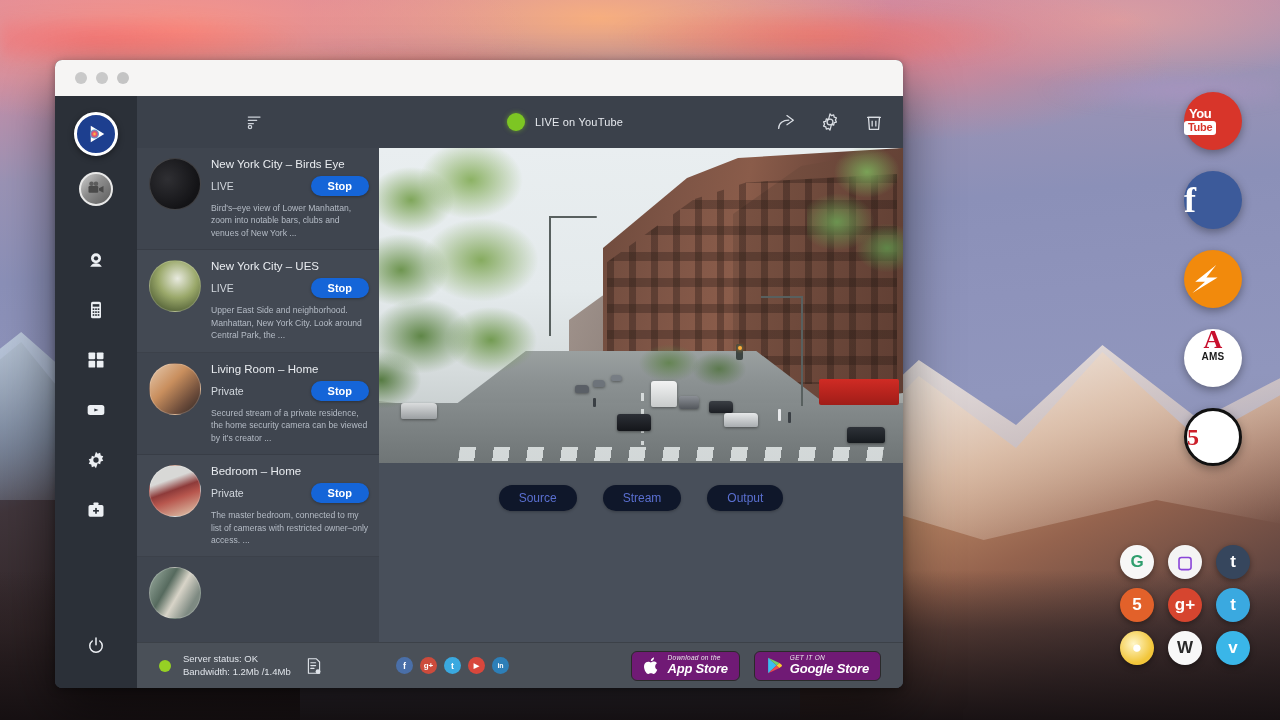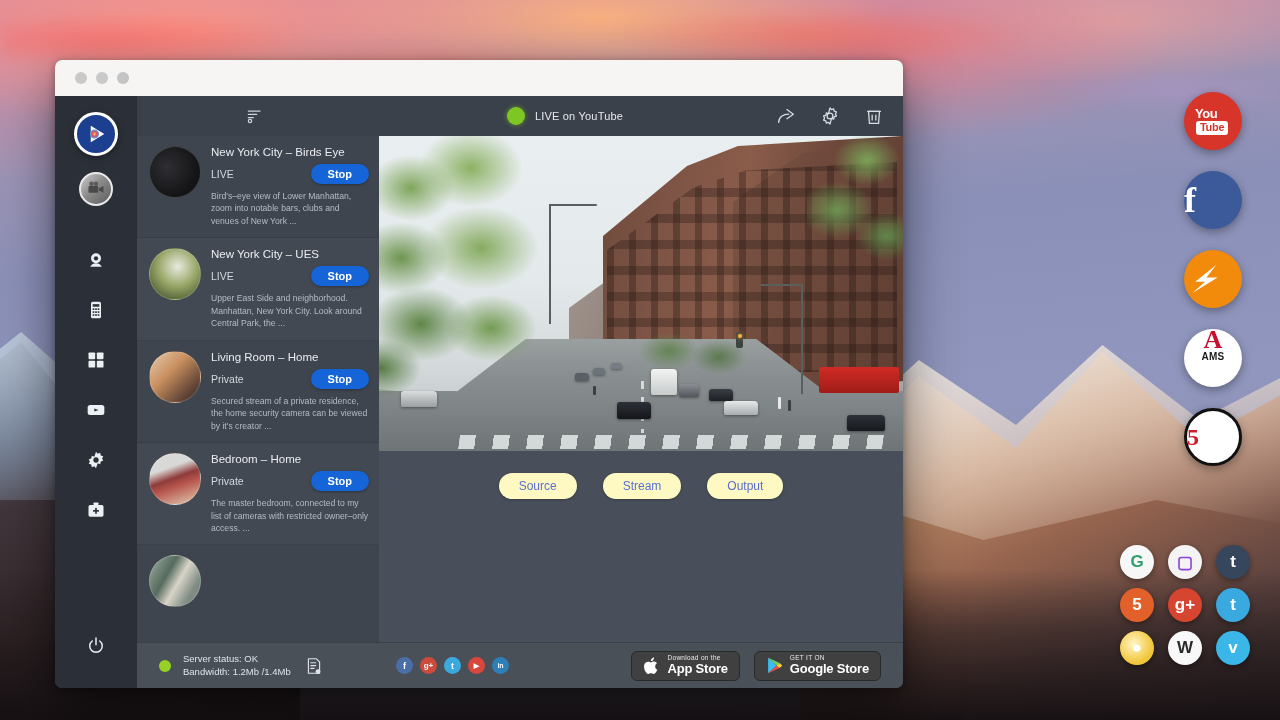--- a/index.html
+++ b/index.html
@@ -65,21 +65,21 @@
   .desk-ico {
     width:58px; height:58px; border-radius:50%;
     display:flex; align-items:center; 
     box-shadow:0 3px 10px rgba(0,0,0,.35);
     color:#fff; position:relative;
   }
   .ico-youtube { background:#d8352a; }
   .ico-youtube .yt-top { font-size:13px; font-weight:bold; line-height:1; letter-spacing:-.4px; }
   .ico-youtube .yt-bot {
     font-size:11px; font-weight:bold; background:#fff; color:#d8352a;
-    border-radius:3px; padding:0px 4px 1px; line-height:1.1; margin-top:1px; letter-spacing:-.3px;margin-left:12px;
+    border-radius:3px; padding:0px 4px 1px; line-height:1.1; margin-top:1px; letter-spacing:-.3px;
   }
   .ico-fb { background:#3c5a9a; font-size:36px; font-weight:bold; font-family:"Liberation Serif", serif; line-height:.9; }
   .ico-wowza { background:#f28a0c; overflow:hidden; }
   .ico-adobe { background:#fff; flex-direction:column; color:#c8102e; }
   .ico-adobe .a-mark { font-size:26px; font-weight:bold; line-height:.85; font-family:"Liberation Serif", serif; }
   .ico-adobe .a-txt { font-size:10px; font-weight:bold; color:#1a1a1a; letter-spacing:.3px; }
   .ico-five { background:#fff; color:#cc1f2a; border:3px solid #111; }
   .ico-five .n5 { font-size:24px; font-weight:bold; font-family:"Liberation Serif", serif; }
 
   
@@ -133,21 +133,21 @@
     color:#eceff3; cursor:pointer;
   }
   .rail-item svg { width:20px; height:20px; fill:#eceff3; }
   .rail-spacer { flex:1; }
   .rail-power { margin-bottom:22px; }
 
   
   .content { flex:1; display:flex; flex-direction:column; min-width:0; background:#434a55; }
 
   .topbar {
-    height:40px; background:#3b414b; display:flex; align-items:center;
+    height:52px; background:#3b414b; display:flex; align-items:center;
     padding:0 18px; gap:8px; flex:none; position:relative;
   }
   .topbar .tb-left { width:200px; display:flex; align-items:center; justify-content:center; }
   .tb-mid { flex:1; display:flex; align-items:center; justify-content:center; gap:10px; }
   .live-dot { width:18px; height:18px; border-radius:50%; background:#7dc623; box-shadow:0 0 5px rgba(125,198,35,.6); }
   .live-txt { color:#e6e9ee; font-size:11px; letter-spacing:.2px; }
   .tb-right { display:flex; align-items:center; gap:22px; }
   .tb-right svg { width:22px; height:22px; stroke:#d9dde3; fill:none; stroke-width:1.4; cursor:pointer; }
 
   .panes { flex:1; display:flex; min-height:0; }
@@ -275,21 +275,21 @@
     background:#ffb13b; box-shadow:0 0 4px #ffa020;
   }
   .person {
     position:absolute; width:3px; height:9px; background:#3a3f44; border-radius:1px;
   }
 
   
   .below { flex:1; display:flex; flex-direction:column; padding:22px 0 0; }
   .tabs { display:flex; justify-content:center; gap:26px; margin-bottom:30px; }
   .tab {
-    background:#fef9c3; color:#5a6fd0; font-size:12px;
+    background:#0f172a; color:#5a6fd0; font-size:12px;
     border:none; border-radius:14px; padding:6px 20px; cursor:pointer;
     box-shadow:0 1px 3px rgba(0,0,0,.25);
   }
   .info { padding:0 0 0 76px; }
   .inf-row { display:flex; align-items:baseline; margin-bottom:21px; }
   .inf-label { width:152px; color:#f2f4f7; font-size:13px; }
   .inf-val { color:#c5cbd4; font-size:13px; }
 
   
   .statusbar {
@@ -301,22 +301,22 @@
   .sb-lines { line-height:1.35; }
   .sb-line { color:#dfe3e9; font-size:9.5px; white-space:nowrap; }
   .sb-doc { width:16px; height:18px; margin-left:3px; }
   .sb-mid { flex:1; display:flex; align-items:center; gap:7px; }
   .soc {
     width:17px; height:17px; border-radius:50%; display:flex; align-items:center; justify-content:center;
     font-size:9px; font-weight:bold; color:#fff; font-family:"Liberation Sans", sans-serif;
   }
   .sb-right { display:flex; align-items:center; gap:14px; padding-right:22px; }
   .badge {
-    background:#404040; border-radius:6px; height:30px; padding:0 11px;
-    display:flex; align-items:center; gap:7px; border:1px solid #2a2a2a; cursor:pointer;
+    background:#701a75; border-radius:6px; height:30px; padding:0 11px;
+    display:flex; align-items:center; gap:7px; border:1px solid #2a2a2a; cursor:pointer;font-style:italic;
   }
   .badge-txt { line-height:1.05; }
   .badge-sm { color:#e9e9e9; font-size:6.5px; letter-spacing:.3px; display:block; }
   .badge-lg { color:#fff; font-size:13px; font-weight:bold; display:block; letter-spacing:-.2px; }
 </style>
 </head>
 <body>
 
 <div class="wallpaper">
   <div class="sky"></div>

